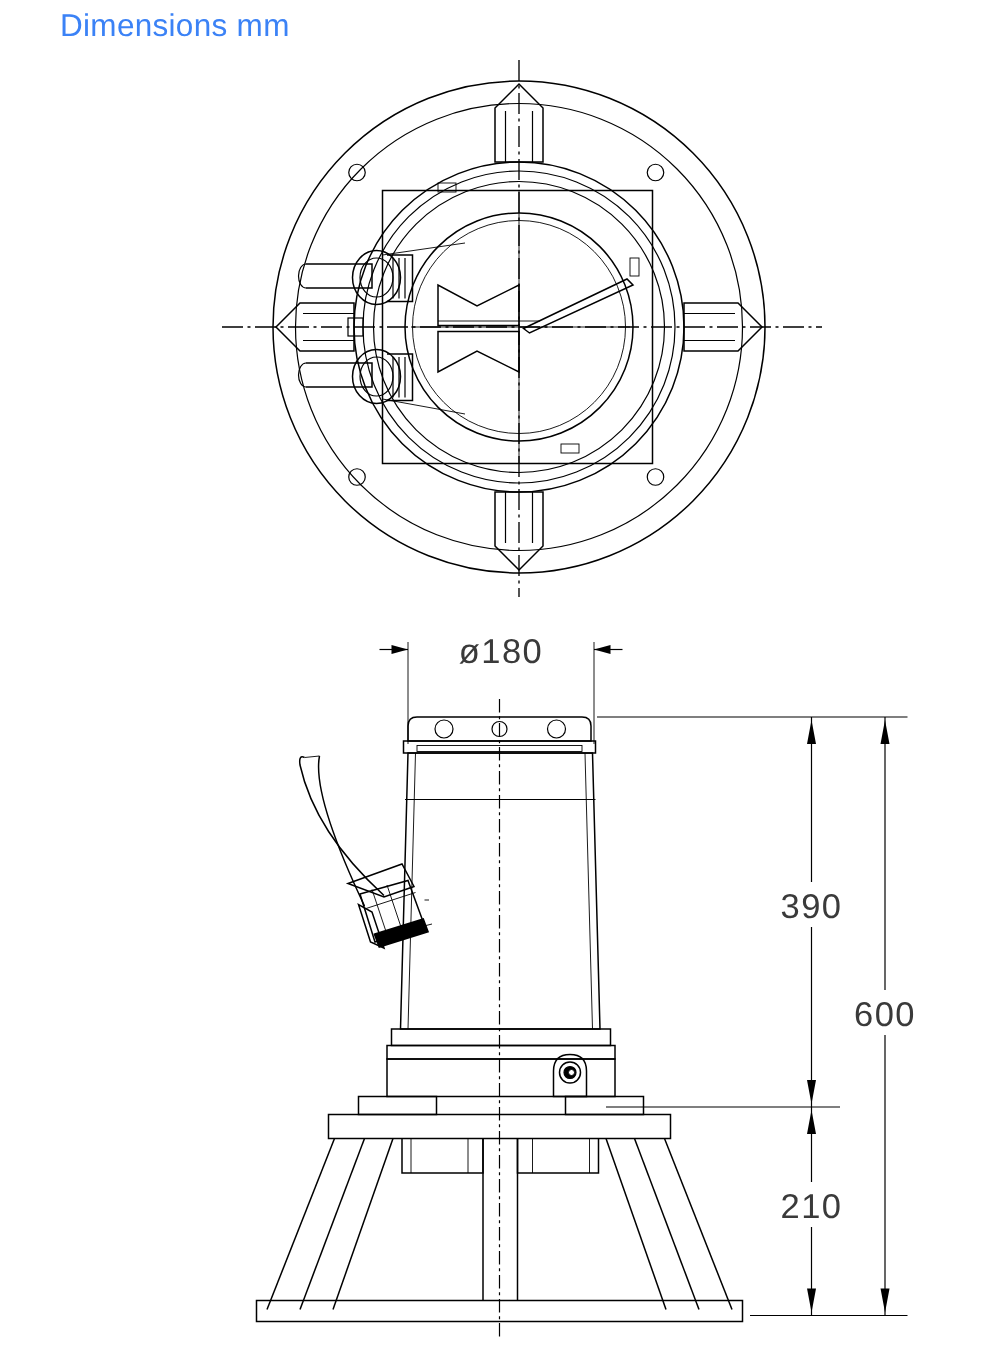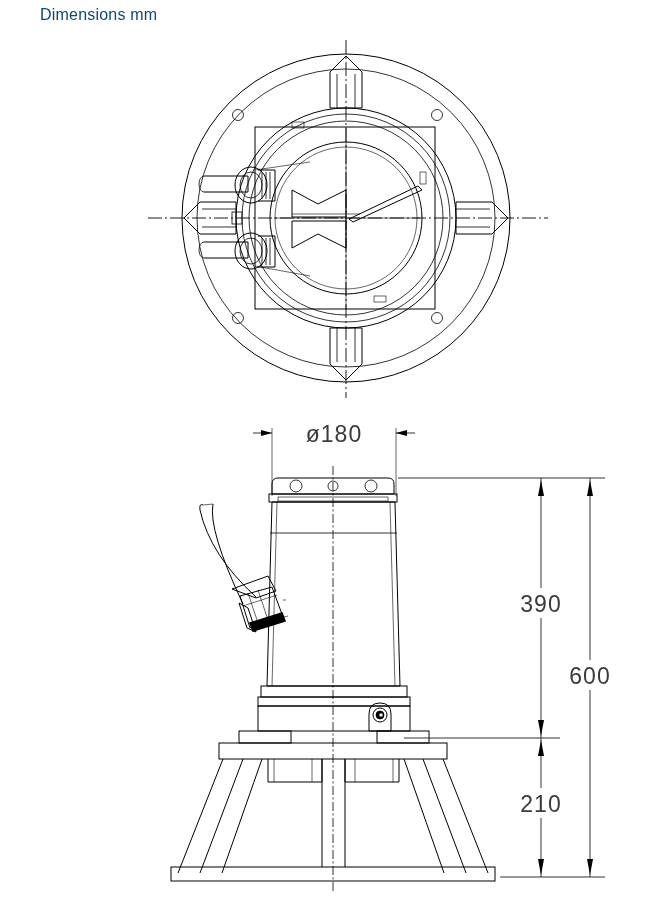--- a/index.html
+++ b/index.html
@@ -17,23 +17,23 @@
   }
   #drawing-root {
     position: relative;
     width: 672px;
     height: 900px;
   }
   #title-text {
     position: absolute;
     left: 40px;
     top: 6px;
-    font-size: 16px;
-    font-family: "Liberation Sans", sans-serif;
-    color: #0c4a6e;
+    font-size: 21px;
+    font-family: "Liberation Sans", sans-serif;
+    color: #3b82f6;
     letter-spacing: 0.2px;
     white-space: nowrap;
   }
   svg#cad {
     position: absolute;
     left: 0;
     top: 0;
     width: 672px;
     height: 900px;
     display: block;

